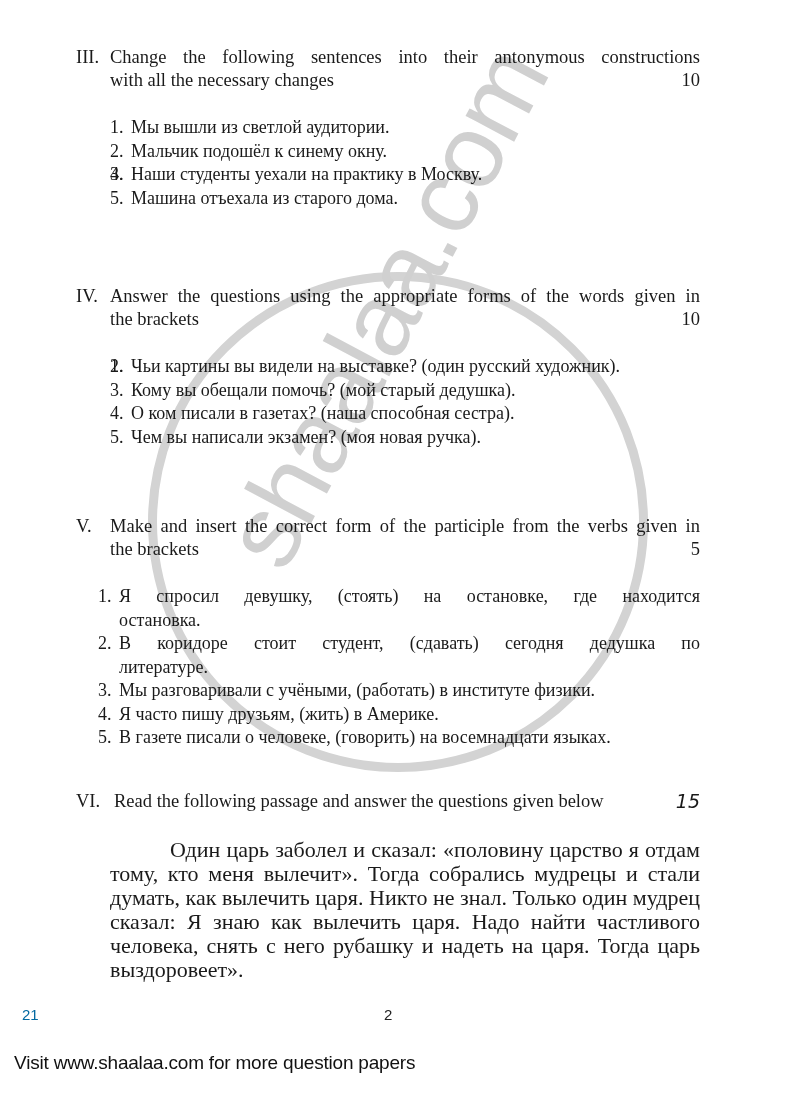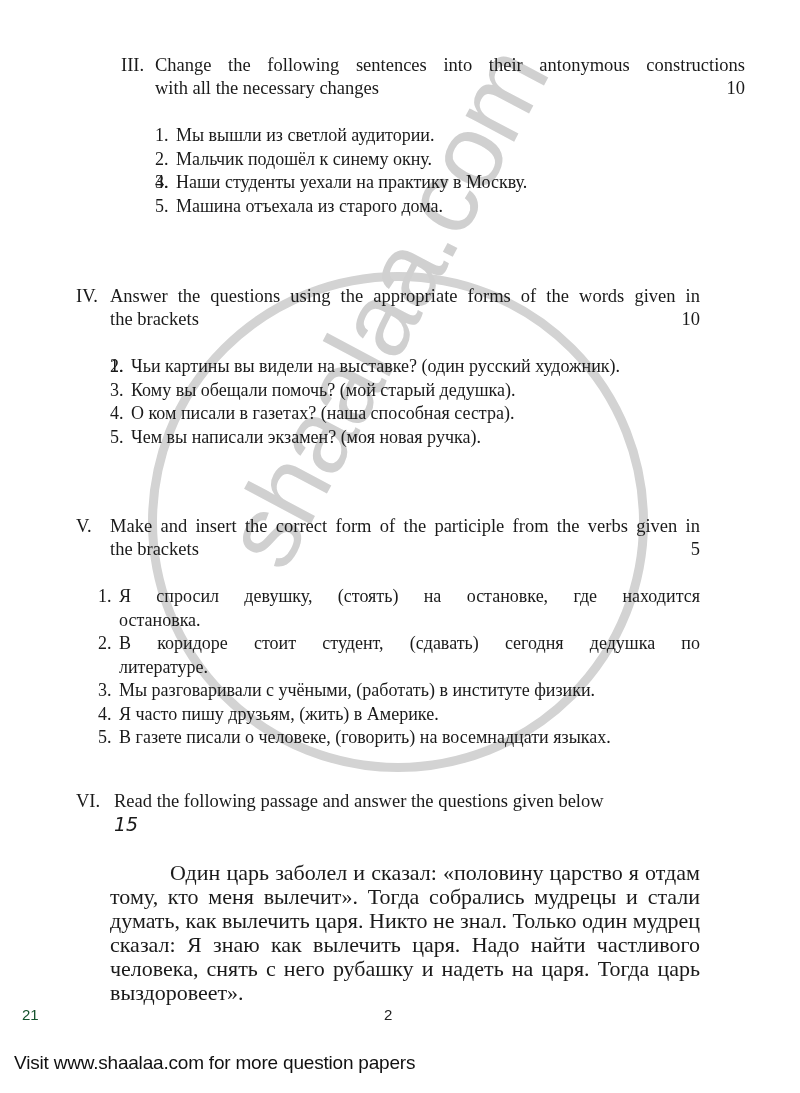--- a/index.html
+++ b/index.html
@@ -109,21 +109,21 @@
       line-height: 24px;
       text-align: justify;
       text-indent: 60px;
     }
     .footer-left {
       position: absolute;
       left: 22px;
       top: 1006px;
       font-family: "Liberation Sans", sans-serif;
       font-size: 15px;
-      color: #14532d;
+      color: #0369a1;
     }
     .footer-center {
       position: absolute;
       left: 384px;
       top: 1006px;
       font-family: "Liberation Sans", sans-serif;
       font-size: 15px;
       color: #222;
     }
     .visit {
@@ -142,21 +142,21 @@
     }
   </style>
 </head>
 <body>
 
 <div class="page">
 
   <div class="watermark"></div>
   <div class="watermark-text">shaalaa.com</div>
 
-  <div class="section" style="top:54px;margin-left:45px;">
+  <div class="section" style="top:46px;">
     <div class="q-head">
       <span class="q-num">III.</span>
       <div class="q-text">
         <span class="line1">Change the following sentences into their antonymous constructions</span>
         <span class="line2">
           <span>with all the necessary changes</span>
           <span class="marks">10</span>
         </span>
       </div>
     </div>
@@ -205,21 +205,21 @@
       <li class="wrap"><span class="n">2.</span><span class="first">В коридоре стоит студент, (сдавать) сегодня дедушка по</span><span>литературе.</span></li>
       <li><span class="n">3.</span><span>Мы разговаривали с учёными, (работать) в институте физики.</span></li>
       <li><span class="n">4.</span><span>Я часто пишу друзьям, (жить) в Америке.</span></li>
       <li><span class="n">5.</span><span>В газете писали о человеке, (говорить) на восемнадцати языках.</span></li>
     </ul>
   </div>
 
   <div class="section" style="top:790px;">
     <div class="q-head">
       <span class="q-num">VI.</span>
-      <div class="q-text" style="display:flex; justify-content:space-between; margin-left:38px;flex-direction:column;">
+      <div class="q-text" style="display:flex; justify-content:space-between; margin-left:38px;">
         <span>Read the following passage and answer the questions given below</span>
         <span class="vi-marks">15</span>
       </div>
     </div>
     <p class="passage">Один царь заболел и сказал: «половину царство я отдам тому, кто меня вылечит». Тогда собрались мудрецы и стали думать, как вылечить царя. Никто не знал. Только один мудрец сказал: Я знаю как вылечить царя. Надо найти частливого человека, снять с него рубашку и надеть на царя. Тогда царь выздоровеет».</p>
   </div>
 
   <div class="footer-left">21</div>
   <div class="footer-center">2</div>
   <div class="visit">Visit www.shaalaa.com for more question papers</div>

